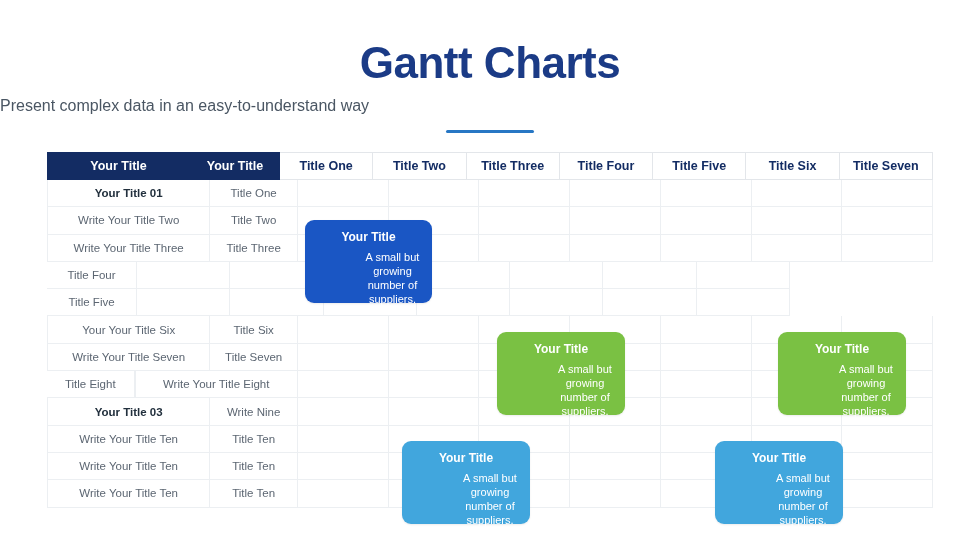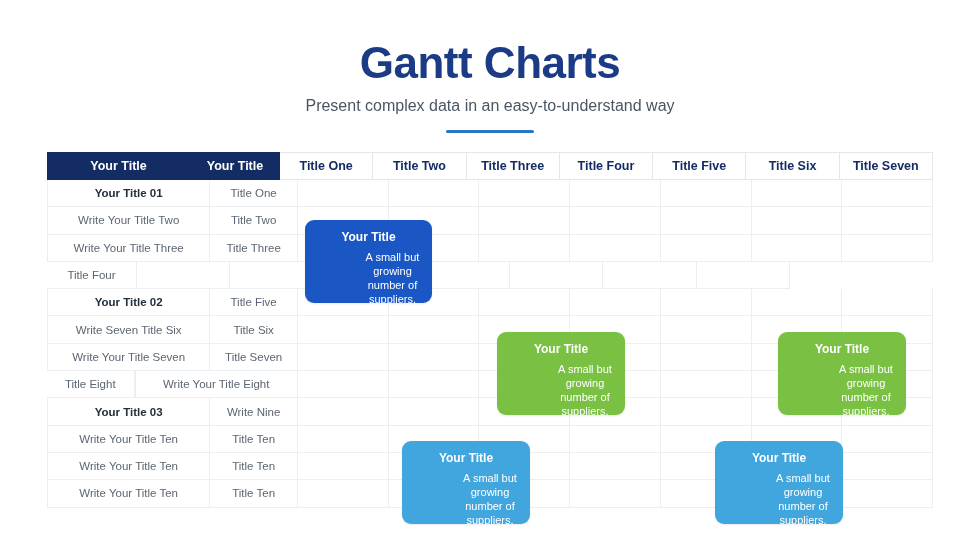--- a/index.html
+++ b/index.html
@@ -13,21 +13,20 @@
   .slide{position:relative;width:980px;height:551px;}
 
   .title{
     position:absolute;top:38px;left:0;width:980px;
     text-align:center;
     font-size:44px;font-weight:bold;color:#1b3b86;
     letter-spacing:-0.5px;
   }
   .subtitle{
     position:absolute;top:97px;left:0;width:980px;
-    text-align:center;
     font-size:16px;color:#4a5663;font-weight:400;
   }
   .rule{
     position:absolute;top:130px;left:446px;width:88px;height:3px;
     background:#2777c4;border-radius:2px;
   }
 
   .table{
     position:absolute;left:47px;top:152px;width:886px;
   }
@@ -136,32 +135,31 @@
           <div class="cell c2">Title Four</div>
           <div class="cell cg"></div>
           <div class="cell cg"></div>
           <div class="cell cg"></div>
           <div class="cell cg"></div>
           <div class="cell cg"></div>
           <div class="cell cg"></div>
           <div class="cell cg"></div>
         </div>
         <div class="row">
-          <div class="cell c1 first bold">Your Title 02</div>
           <div class="cell c2">Title Five</div>
           <div class="cell cg"></div>
           <div class="cell cg"></div>
           <div class="cell cg"></div>
           <div class="cell cg"></div>
           <div class="cell cg"></div>
           <div class="cell cg"></div>
           <div class="cell cg"></div>
         </div>
         <div class="row">
-          <div class="cell c1 first">Write Seven Title Six</div>
+          <div class="cell c1 first">Your Your Title Six</div>
           <div class="cell c2">Title Six</div>
           <div class="cell cg"></div>
           <div class="cell cg"></div>
           <div class="cell cg"></div>
           <div class="cell cg"></div>
           <div class="cell cg"></div>
           <div class="cell cg"></div>
           <div class="cell cg"></div>
         </div>
         <div class="row">

